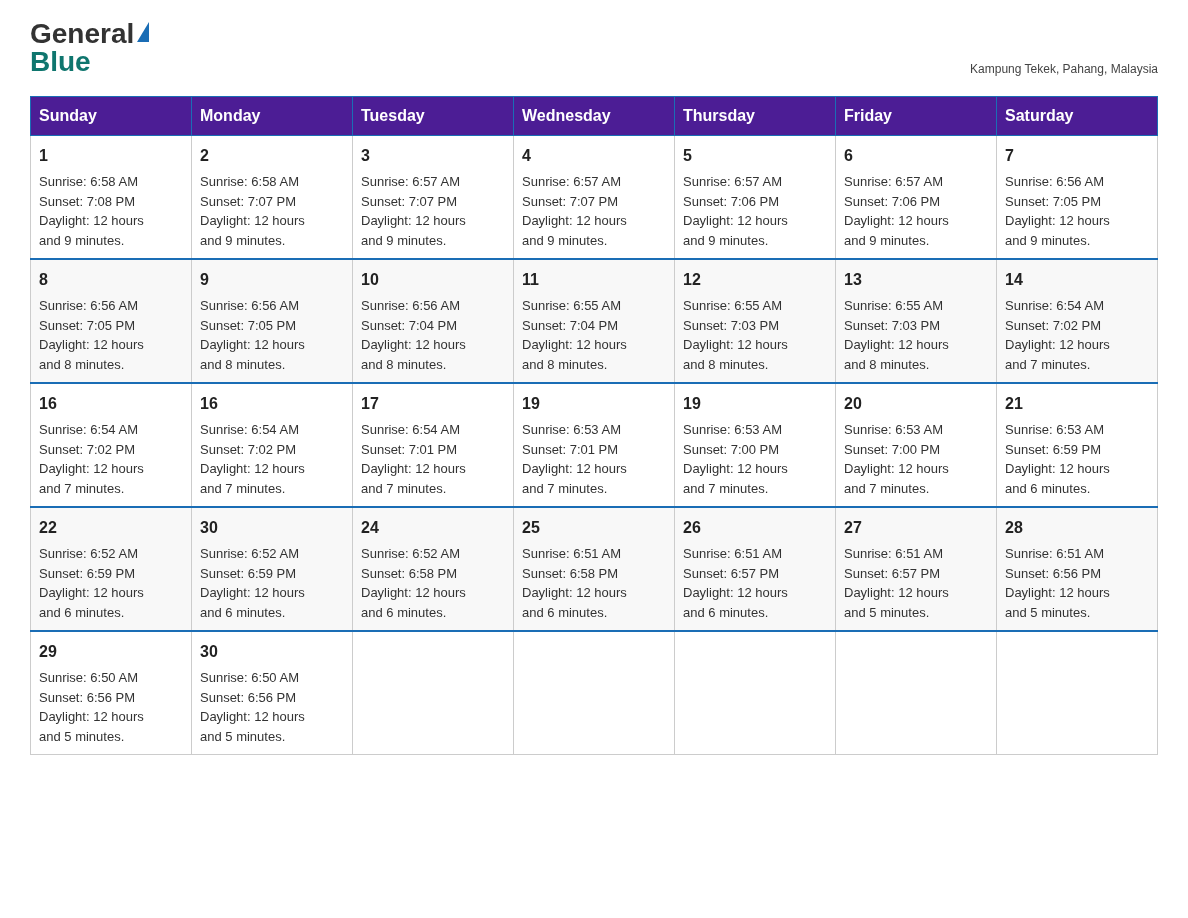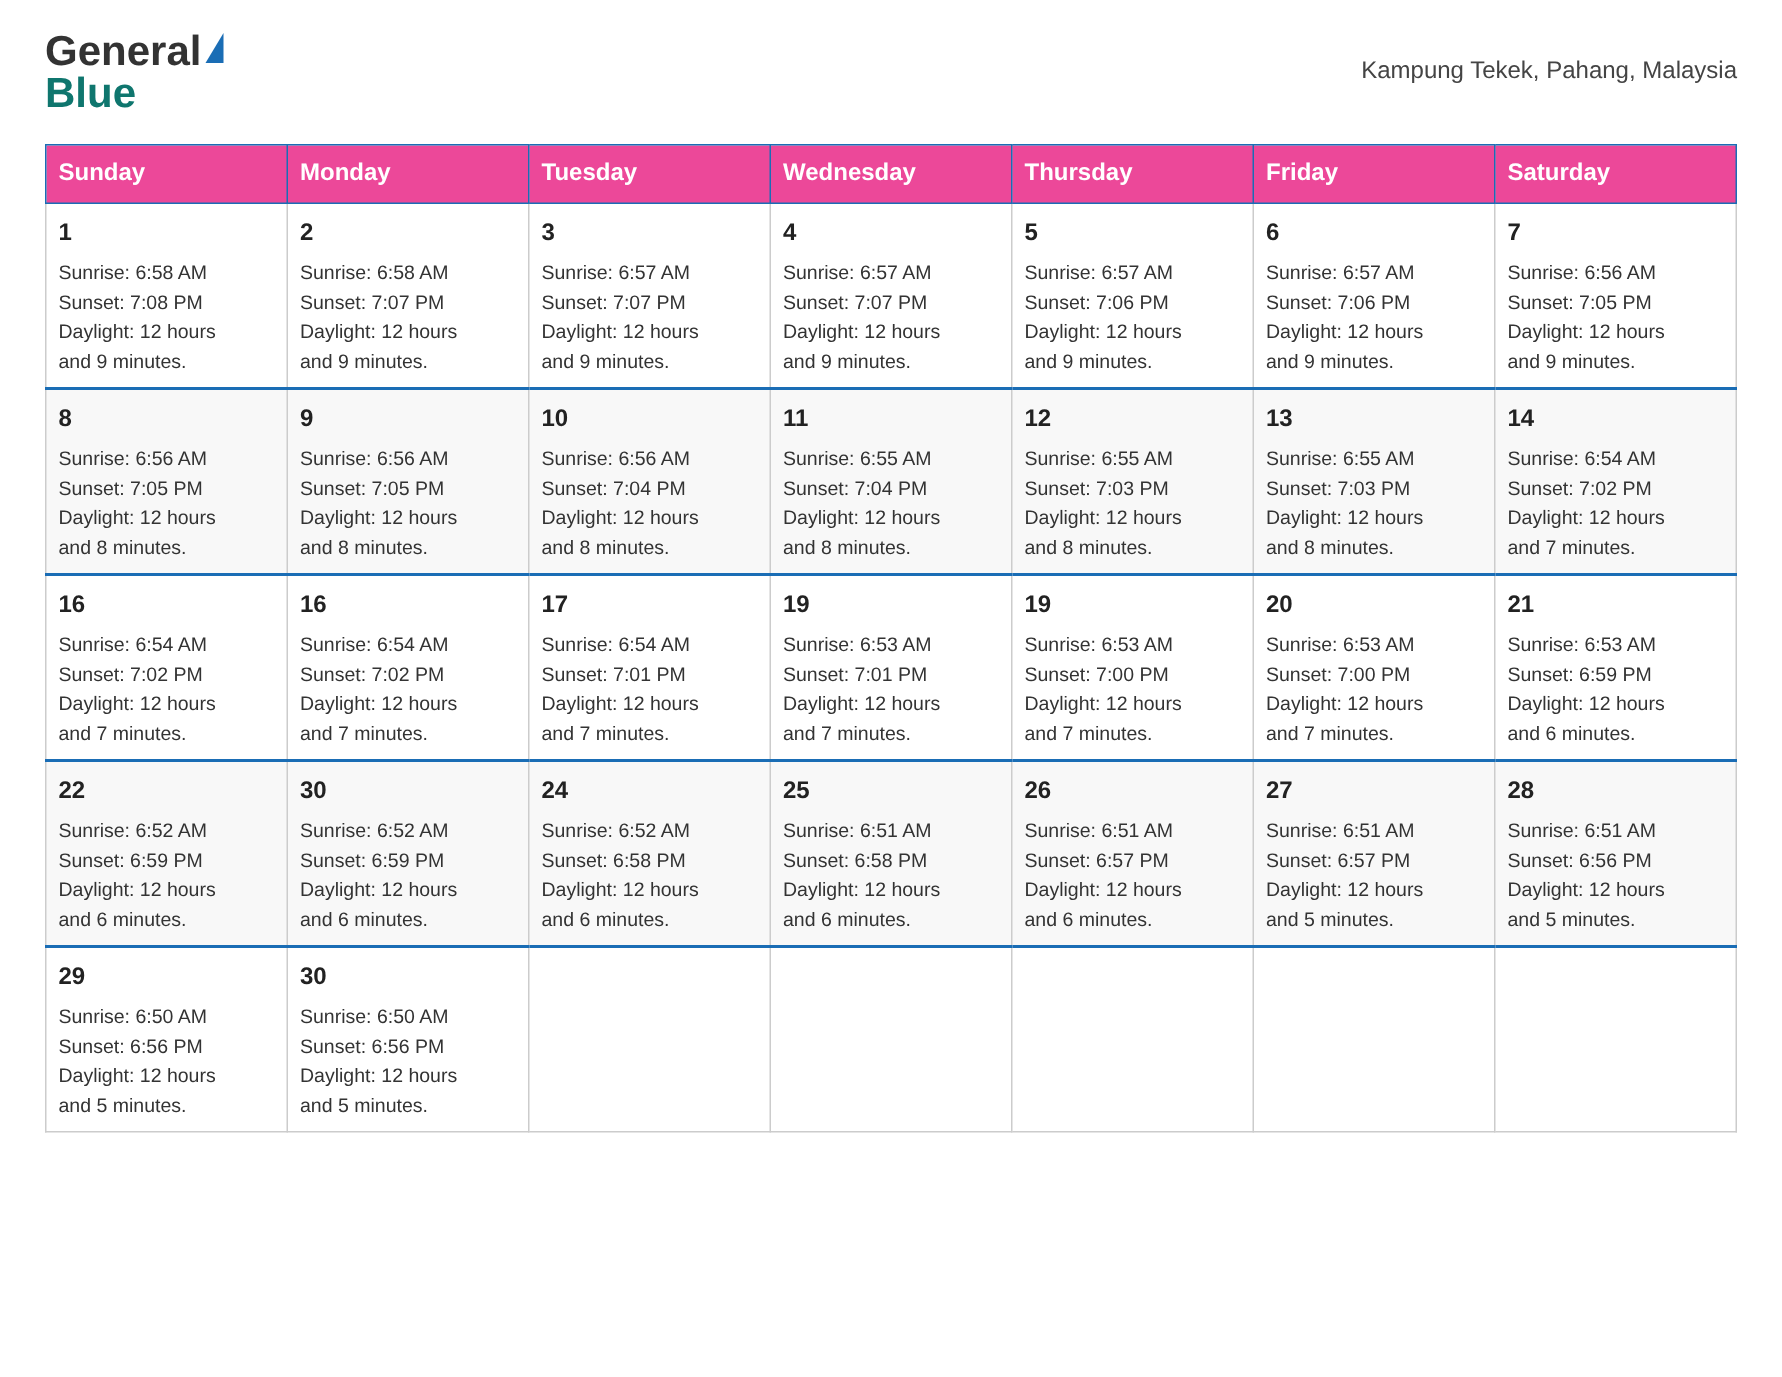--- a/index.html
+++ b/index.html
@@ -5,21 +5,21 @@
     * { box-sizing: border-box; margin: 0; padding: 0; }
     body {
       font-family: Arial, sans-serif;
       background: #fff;
       padding: 20px 30px;
       color: #333;
     }
     .header {
       display: flex;
       justify-content: space-between;
-      align-items: center;
+      align-items: flex-end;
       margin-bottom: 20px;
     }
     .logo {
       display: flex;
       flex-direction: column;
       align-items: flex-start;
     }
     .logo-general {
       font-size: 28px;
       font-weight: bold;
@@ -47,31 +47,31 @@
     .title-section {
       text-align: right;
     }
     .month-title {
       font-size: 52px;
       font-weight: bold;
       color: #222;
       line-height: 1.1;
     }
     .location {
-      font-size: 16px;
+      font-size: 12px;
       color: #444;
       margin-top: 0;
     }
     .calendar {
       width: 100%;
       border-collapse: collapse;
       table-layout: fixed;
     }
     .calendar thead tr th {
-      background-color: #ec4899;
+      background-color: #4c1d95;
       color: #fff;
       padding: 10px 8px;
       font-size: 16px;
       font-weight: bold;
       text-align: left;
       border: 1px solid #1a6db5;
     }
     .calendar tbody tr td {
       vertical-align: top;
       padding: 8px;

